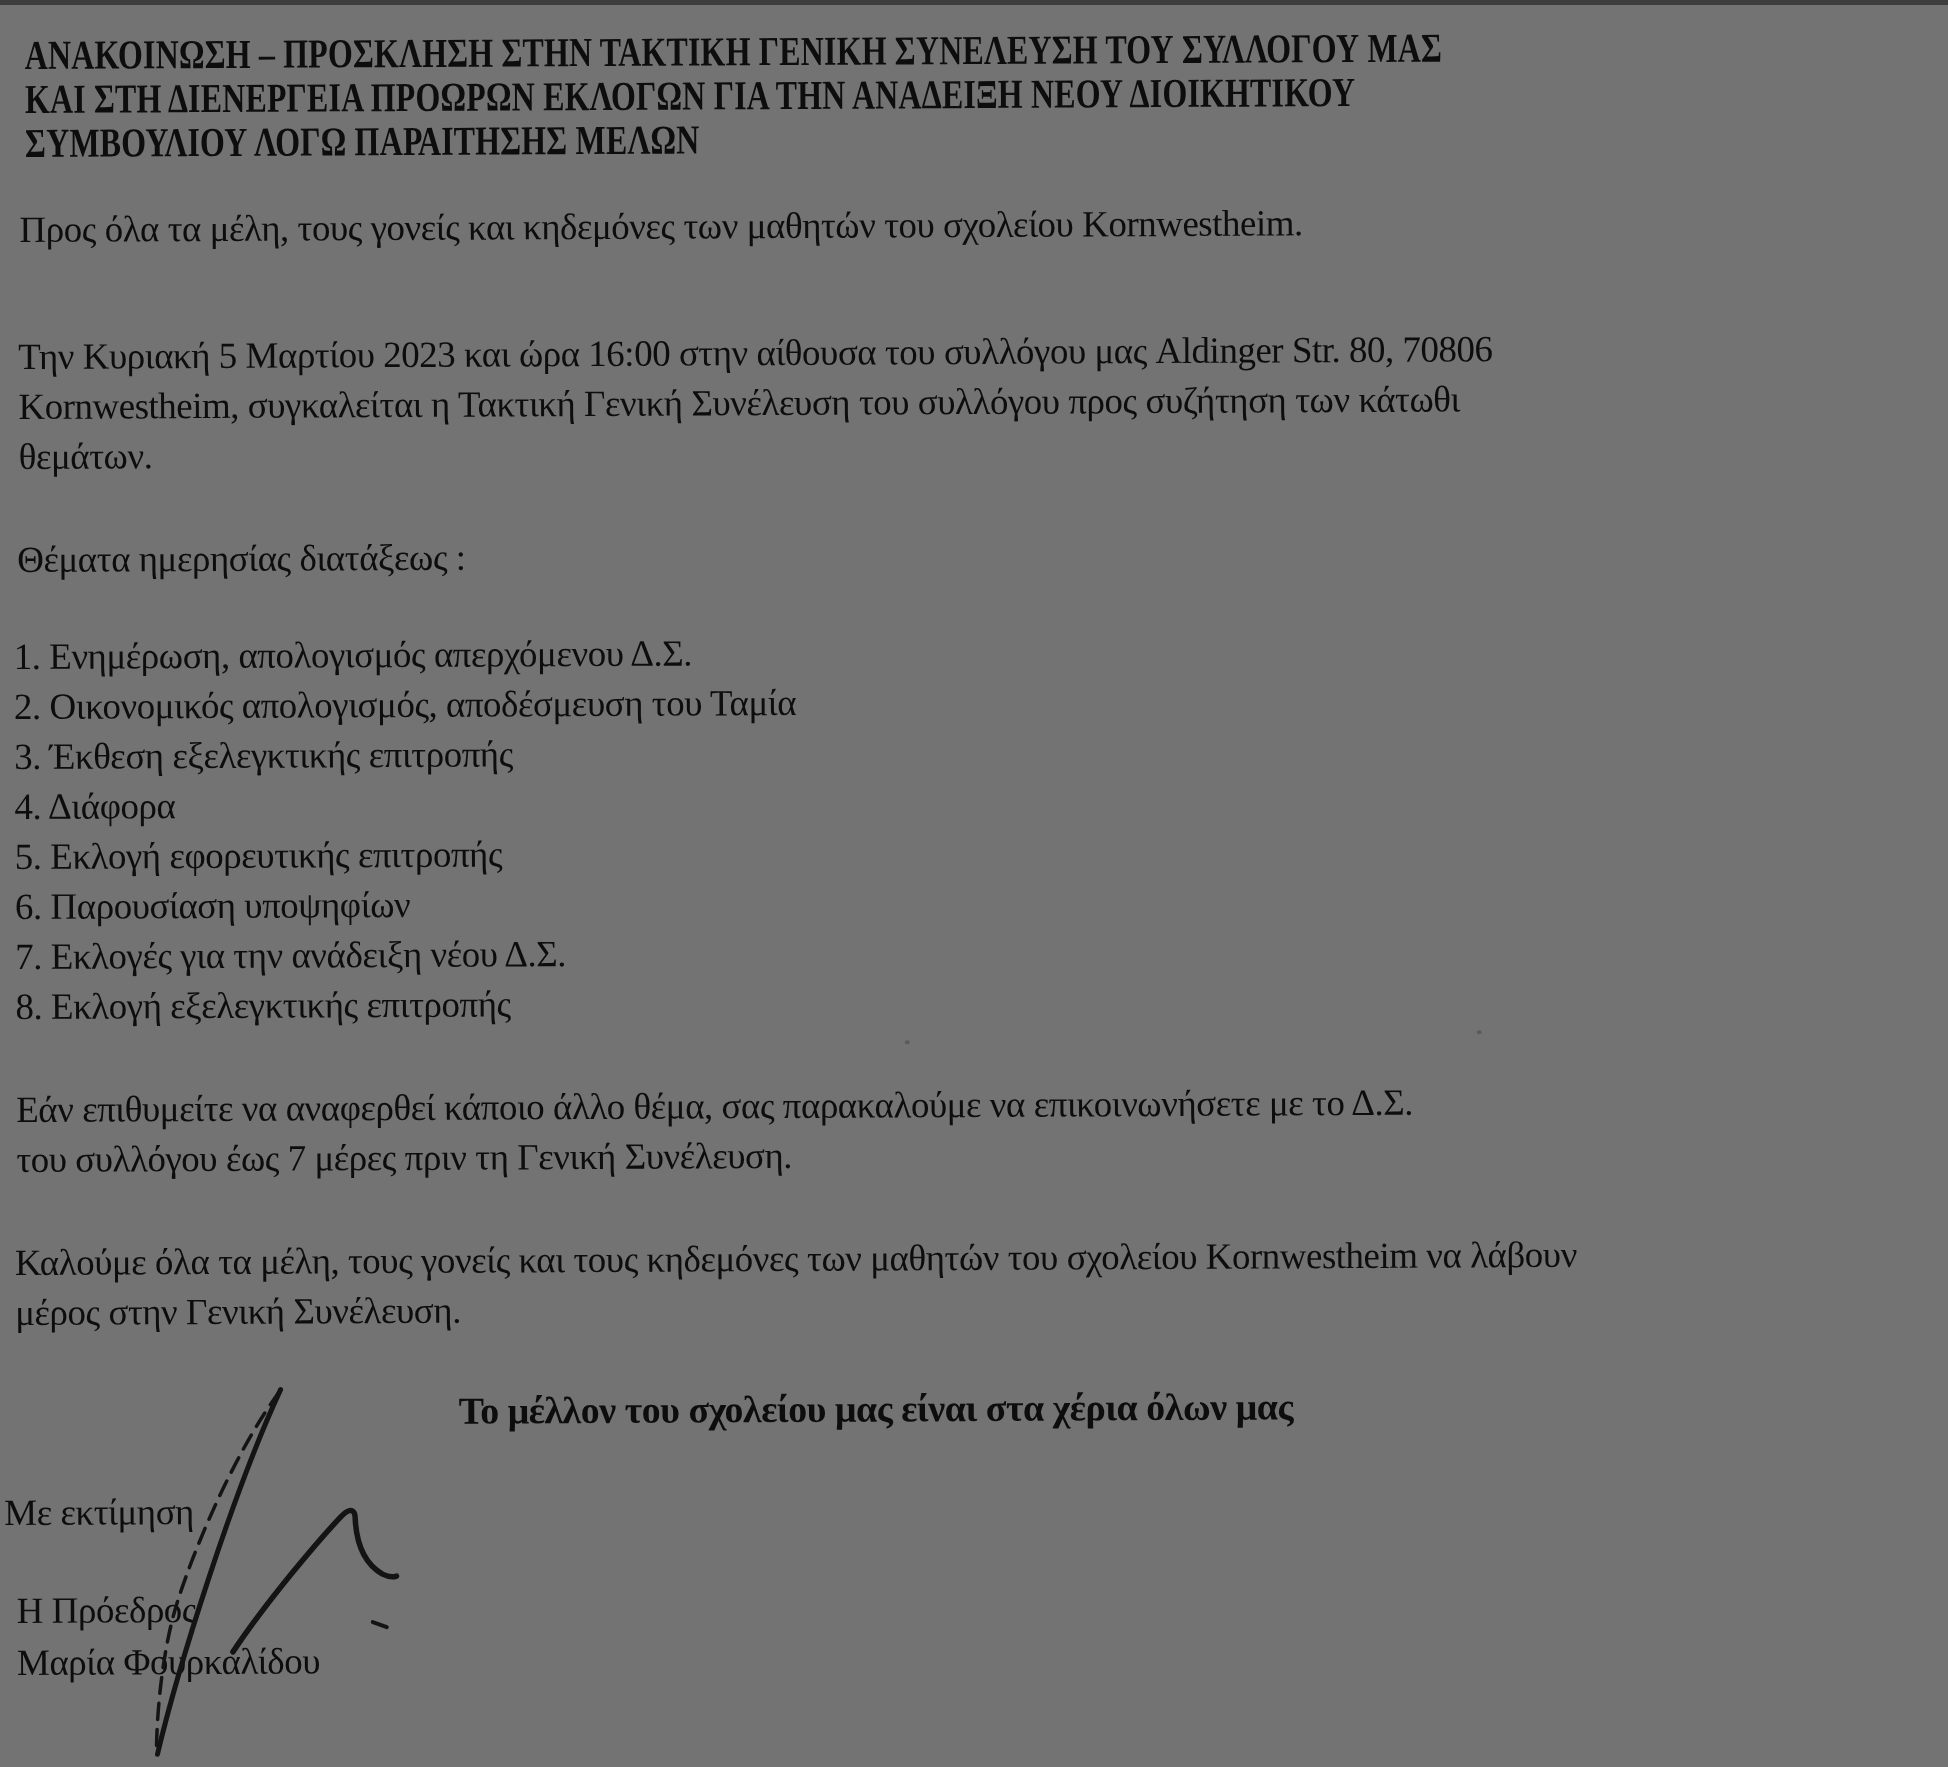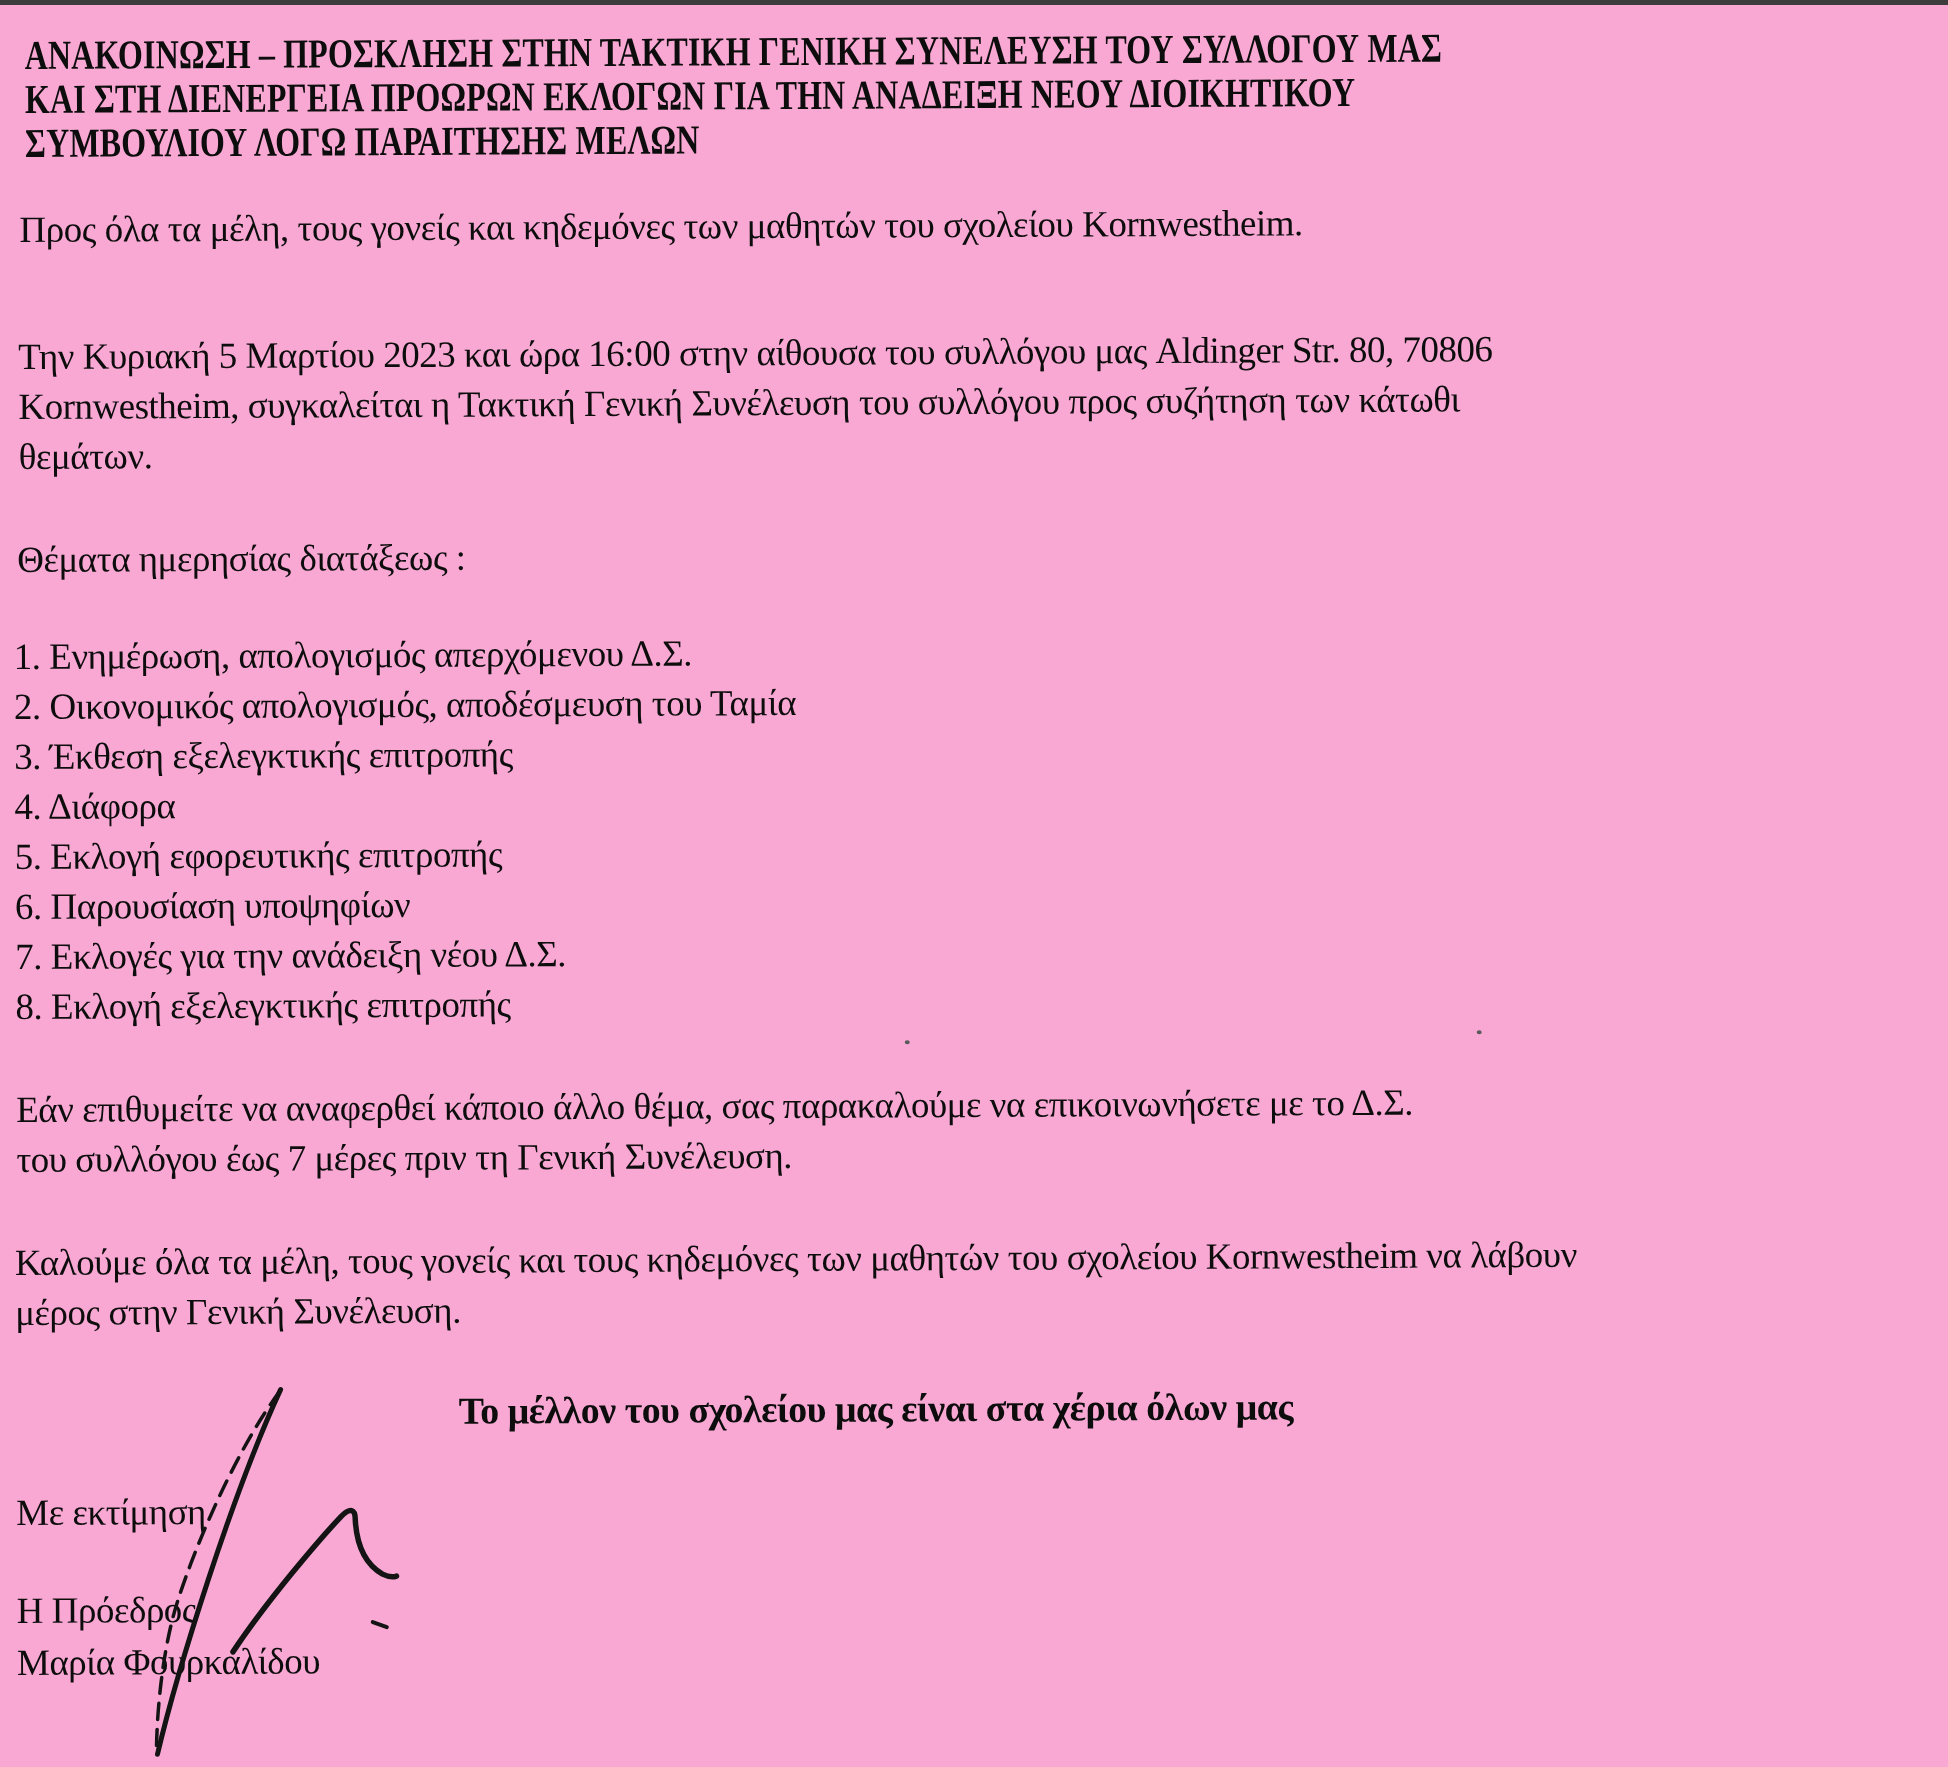--- a/index.html
+++ b/index.html
@@ -1,19 +1,19 @@
 <!DOCTYPE html>
 <html><head>
 <meta charset="utf-8">
 <style>
   html,body { margin:0; padding:0; background:#fff; }
   .page {
     position:relative;
     width:1948px; height:1767px;
-    background:#f9a8d4;
+    background:#737373;
     overflow:hidden;
     font-family:"Liberation Serif", serif;
     color:#0d0d0d;
   }
   .scan-bar {
     position:absolute; left:0; top:0;
     width:100%; height:5px;
     background:#3d3d3d;
   }
   .skew {
@@ -37,21 +37,21 @@
   .invitation { left:20px; top:327px; }
   .agenda-heading { left:18px; top:530px; }
   .agenda { left:14px; top:627px; }
   .contact { left:14px; top:1080px; }
   .call    { left:12px; top:1233px; }
   .motto {
     left:455px; top:1386px;
     font-size:38px; font-weight:bold;
     letter-spacing:-0.5px;
   }
-  .regards { left:12px; top:1483px; }
+  .regards { left:0; top:1483px; }
   .closing { left:12px; top:1580px; line-height:52px; }
 
   .speck {
     position:absolute;
     background:#5a5a5a;
     border-radius:50%;
   }
   .sig { position:absolute; left:60px; top:1372px; }
   .sig path { fill:none; stroke:#141414; stroke-linecap:round; stroke-linejoin:round; }
 </style>

